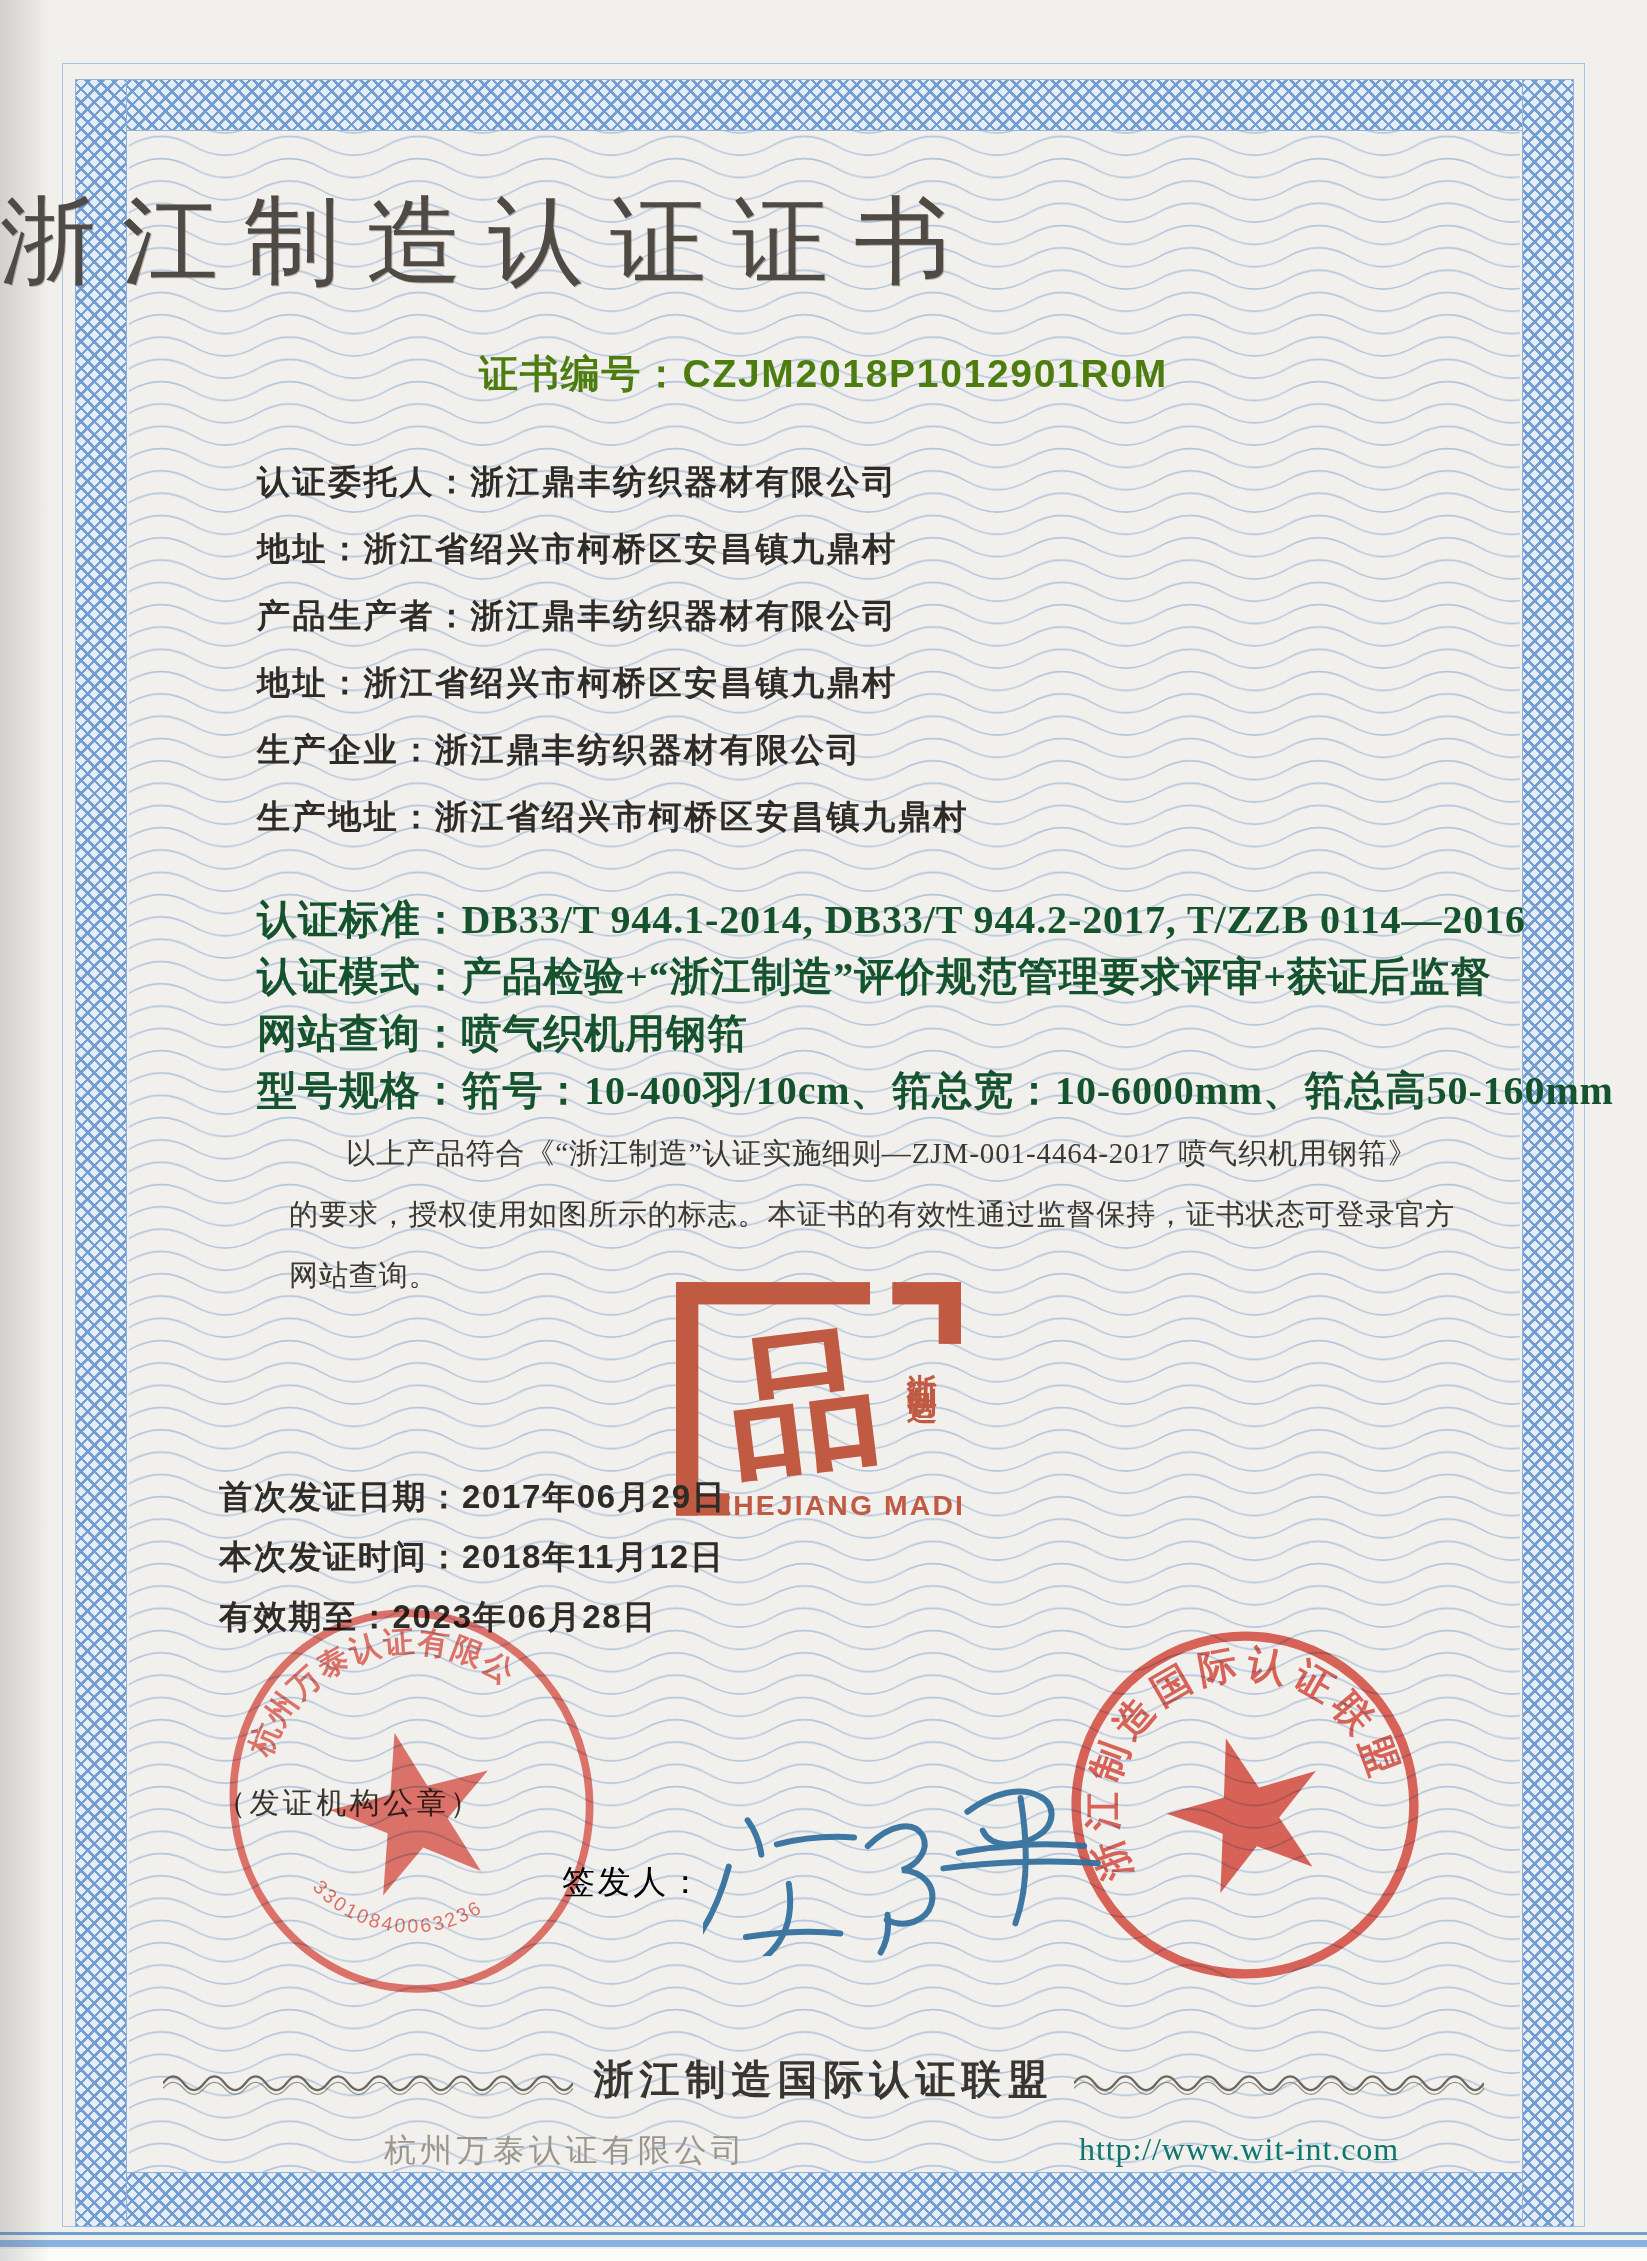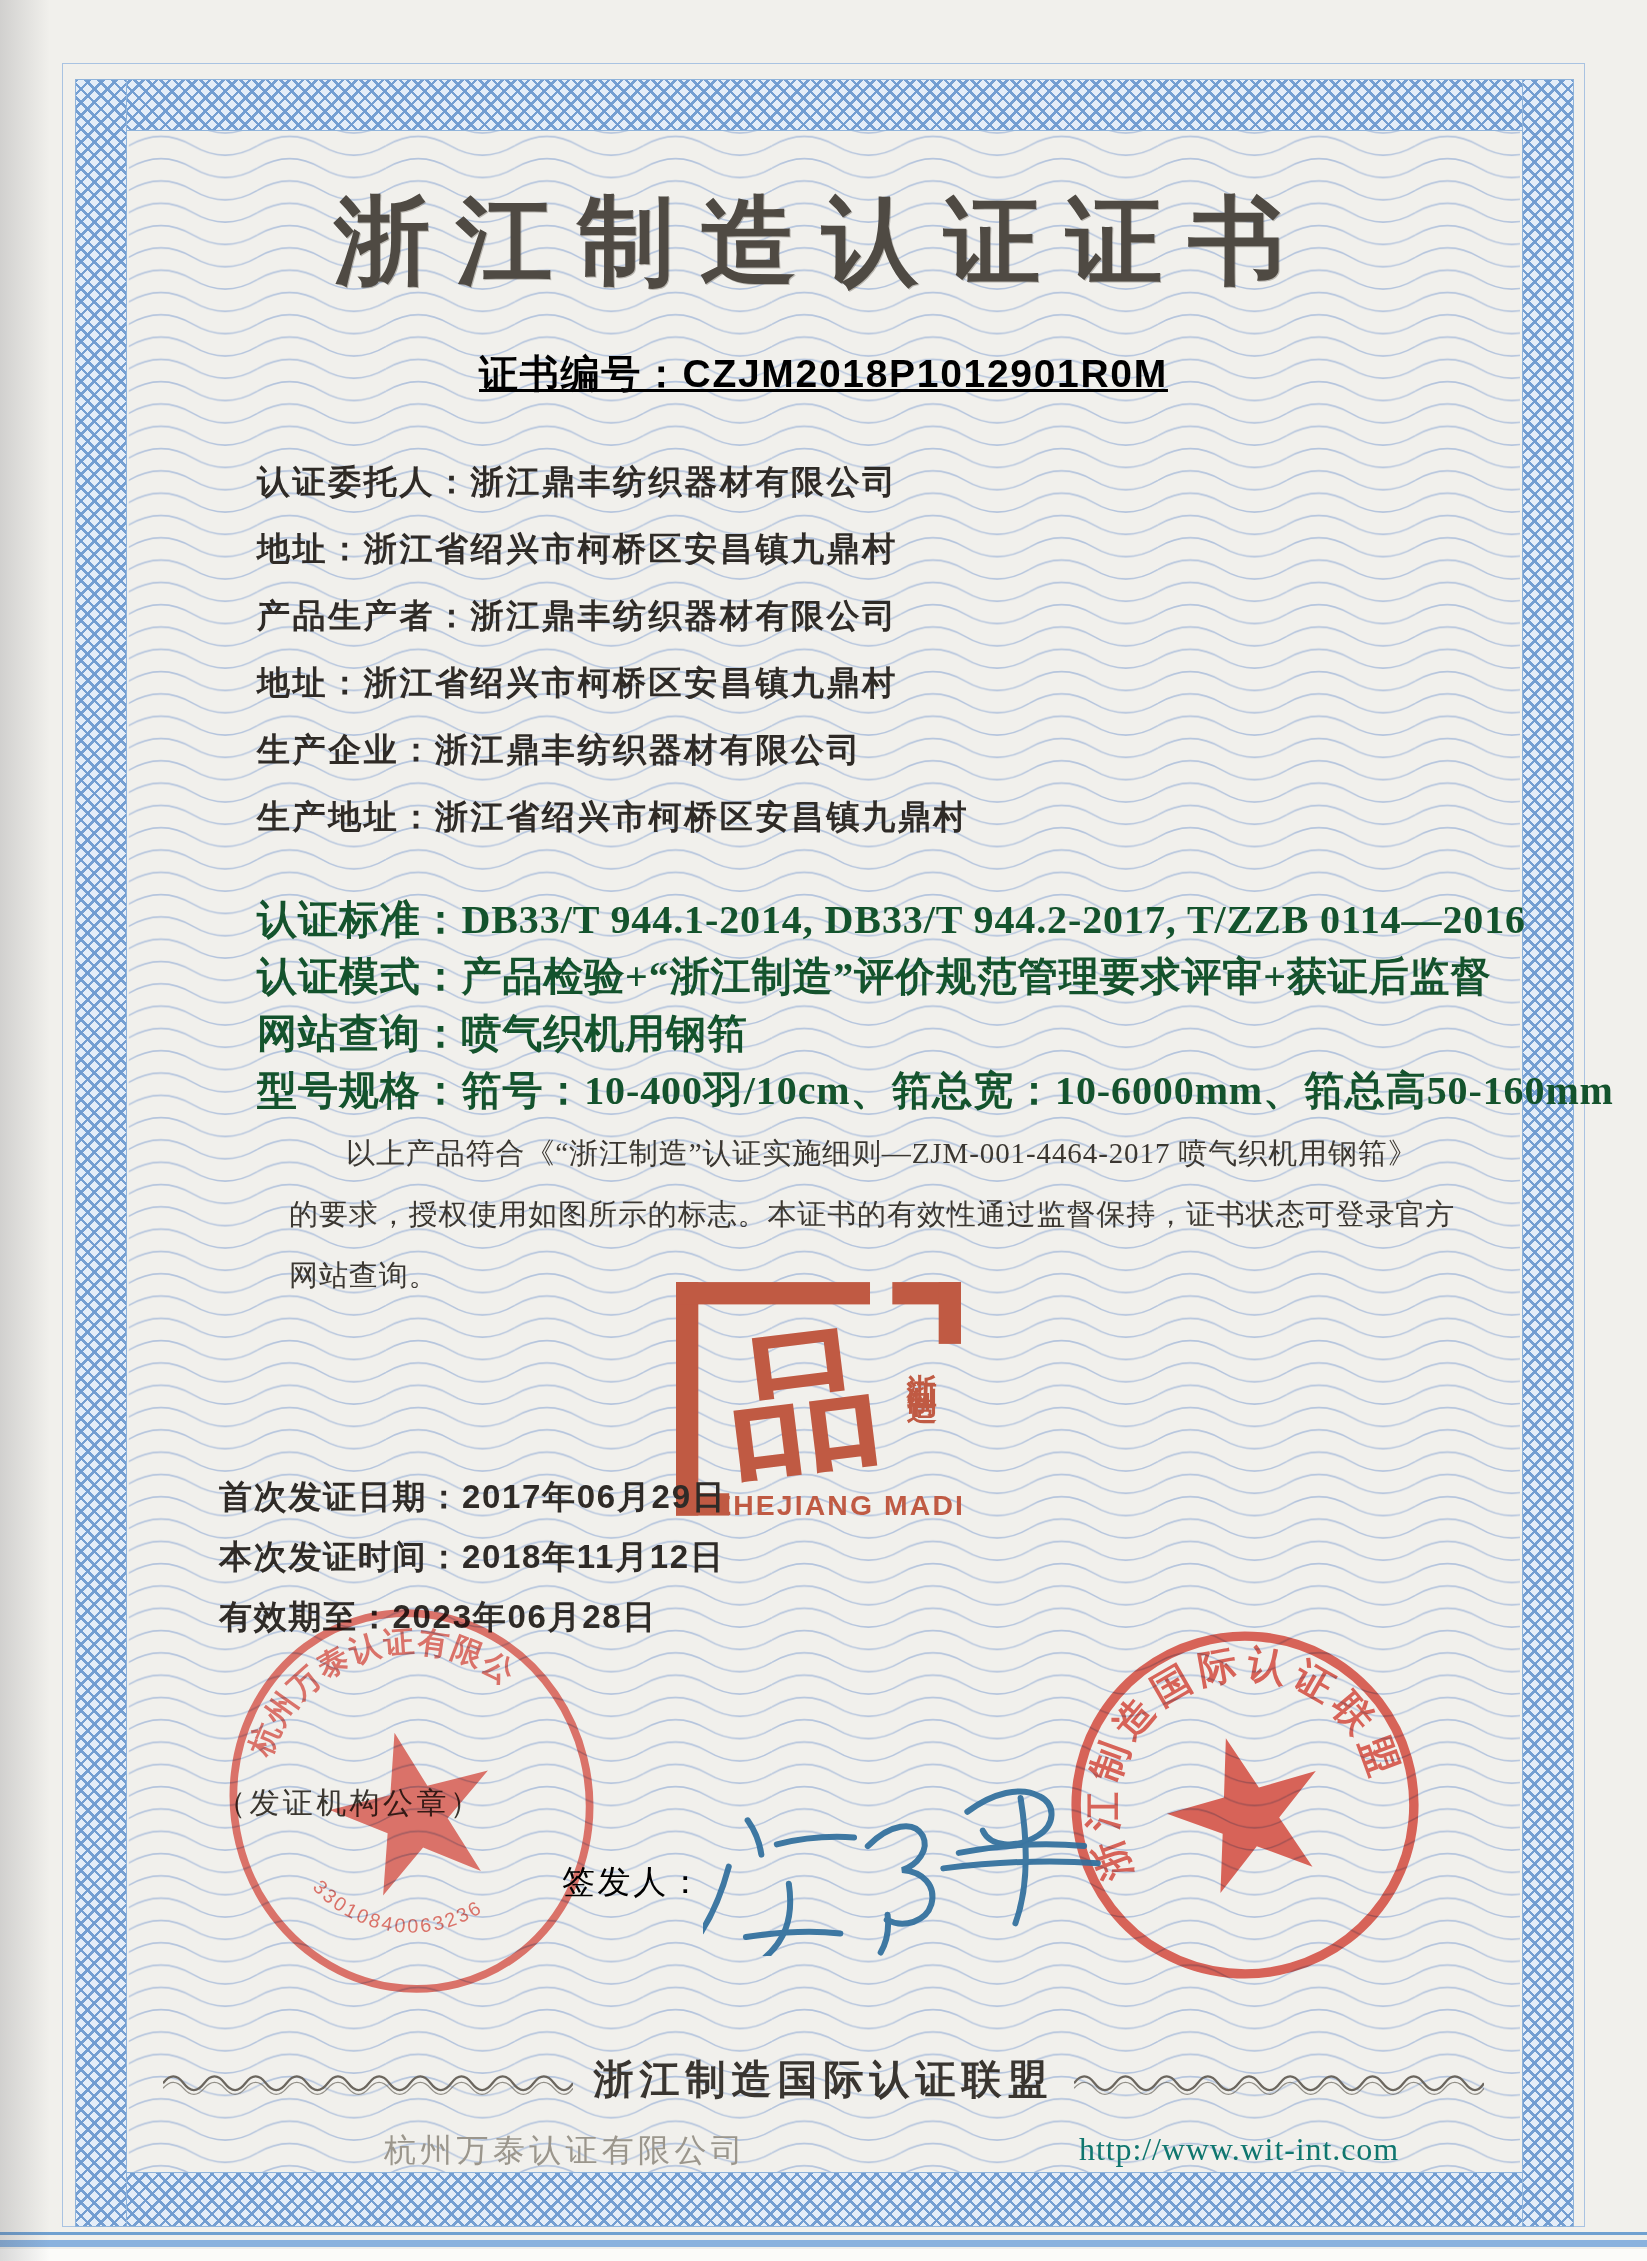--- a/index.html
+++ b/index.html
@@ -24,28 +24,28 @@
   .band-bottom{left:75px;right:75px;top:2172px;height:53px;}
   .band-left{left:75px;width:50px;top:79px;height:2146px;}
   .band-right{left:1522px;width:50px;top:79px;height:2146px;}
   .bottom-rule-1{position:absolute;left:0;top:2232px;width:1647px;height:2.6px;background:#6fa0d0;z-index:1;}
   .bottom-rule-2{position:absolute;left:0;top:2240px;width:1647px;height:6.9px;background:#8ab2de;z-index:1;}
   .bottom-paper{position:absolute;left:0;top:2249px;width:1647px;height:12px;background:#fbfbf9;z-index:1;}
   .scan-shadow{position:absolute;left:0;top:0;bottom:0;width:50px;z-index:6;pointer-events:none;
     background:linear-gradient(90deg, rgba(80,80,88,.20), rgba(80,80,88,0));}
 
   .title{
-    position:absolute;left:0;top:178px;width:1310px;text-align:right;z-index:2;
-    font-family:"Liberation Serif", serif;font-weight:700;
+    position:absolute;left:0;top:178px;width:1310px;text-align:left;z-index:2;
+    font-family:"Liberation Serif", serif;font-weight:400;
     font-size:96px;letter-spacing:26px;color:#4f4a43;
     text-shadow:0.9px 0.9px 0 rgba(79,74,67,.35);
   }
   .certno{
     position:absolute;left:0;top:347px;width:1647px;text-align:center;z-index:2;
-    font-size:39px;font-weight:700;color:#000000;letter-spacing:1.7px;text-decoration:underline;
+    font-size:39px;font-weight:700;color:#4d7c0f;letter-spacing:1.7px;
   }
   .fields{position:absolute;left:257px;top:460px;z-index:2;}
   .field-row{height:67px;font-size:33px;font-weight:700;letter-spacing:2.6px;color:#2f2b27;white-space:nowrap;}
   .specs{position:absolute;left:257px;top:892px;z-index:2;font-family:"Liberation Serif", serif;}
   .spec-row{height:57px;font-size:40px;font-weight:600;letter-spacing:0.9px;color:#14532d;white-space:nowrap;}
   .statement{position:absolute;left:257px;top:1134px;width:1149px;z-index:2;
     font-family:"Liberation Serif", serif;font-size:29px;color:#3b3731;margin-left:32px;}
   .statement .st-line{height:61px;white-space:nowrap;letter-spacing:0.9px;}
   .statement .st-line.indent{padding-left:57px;}
 

